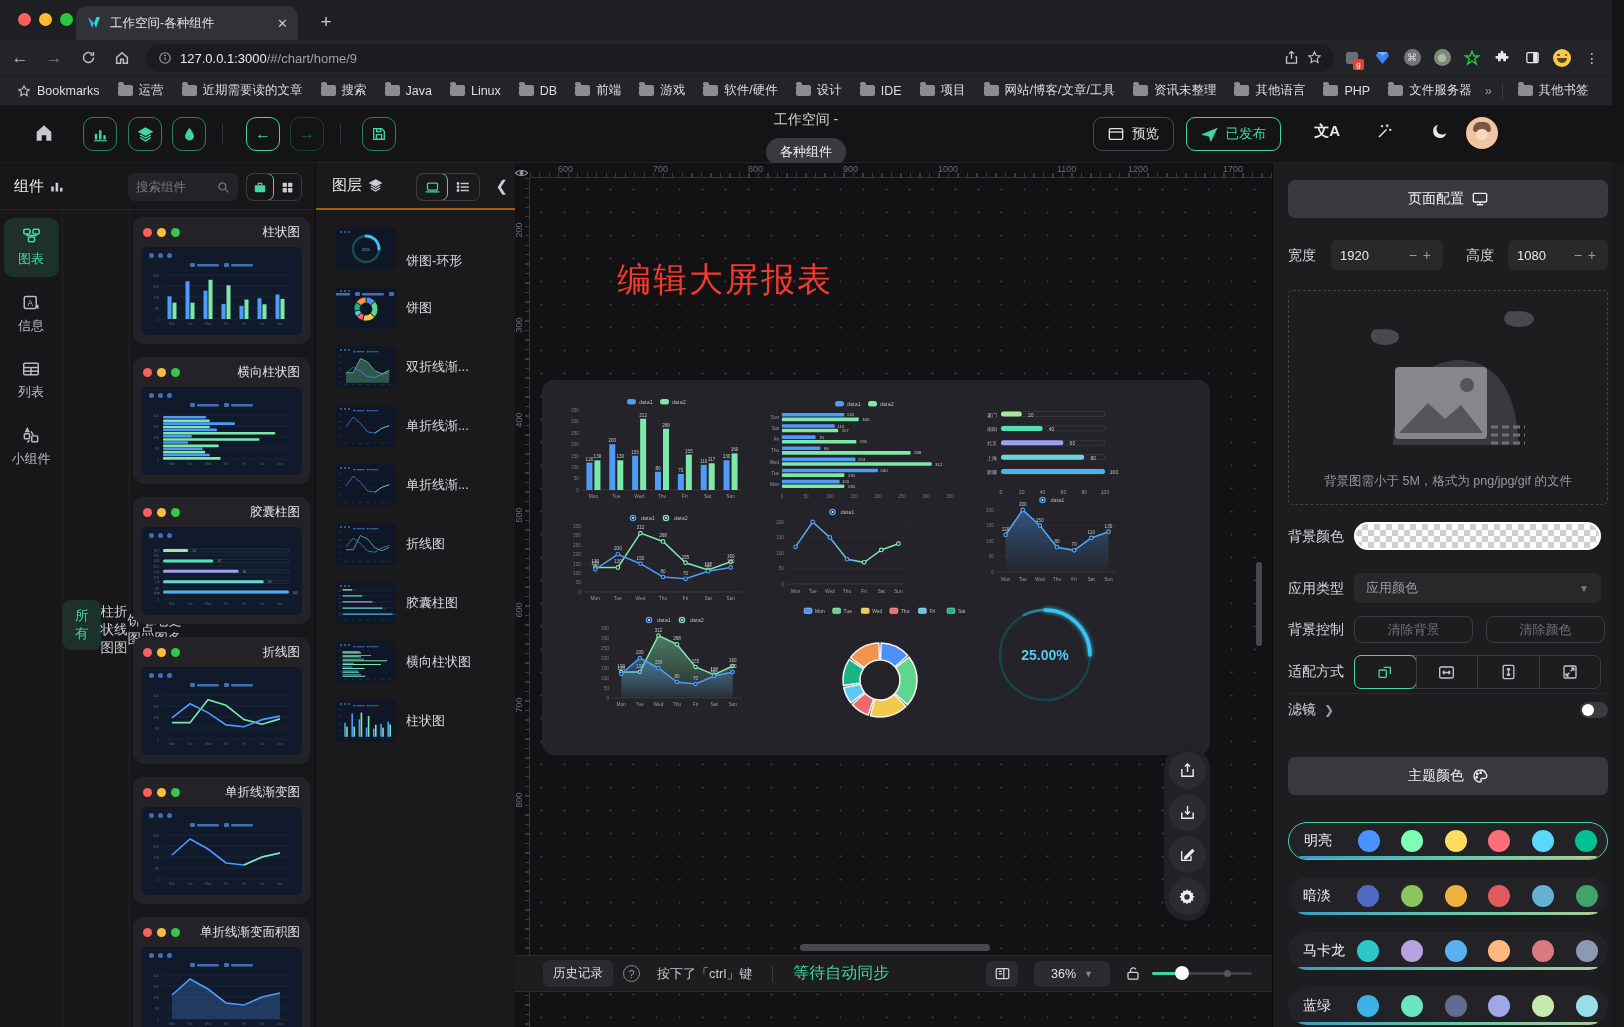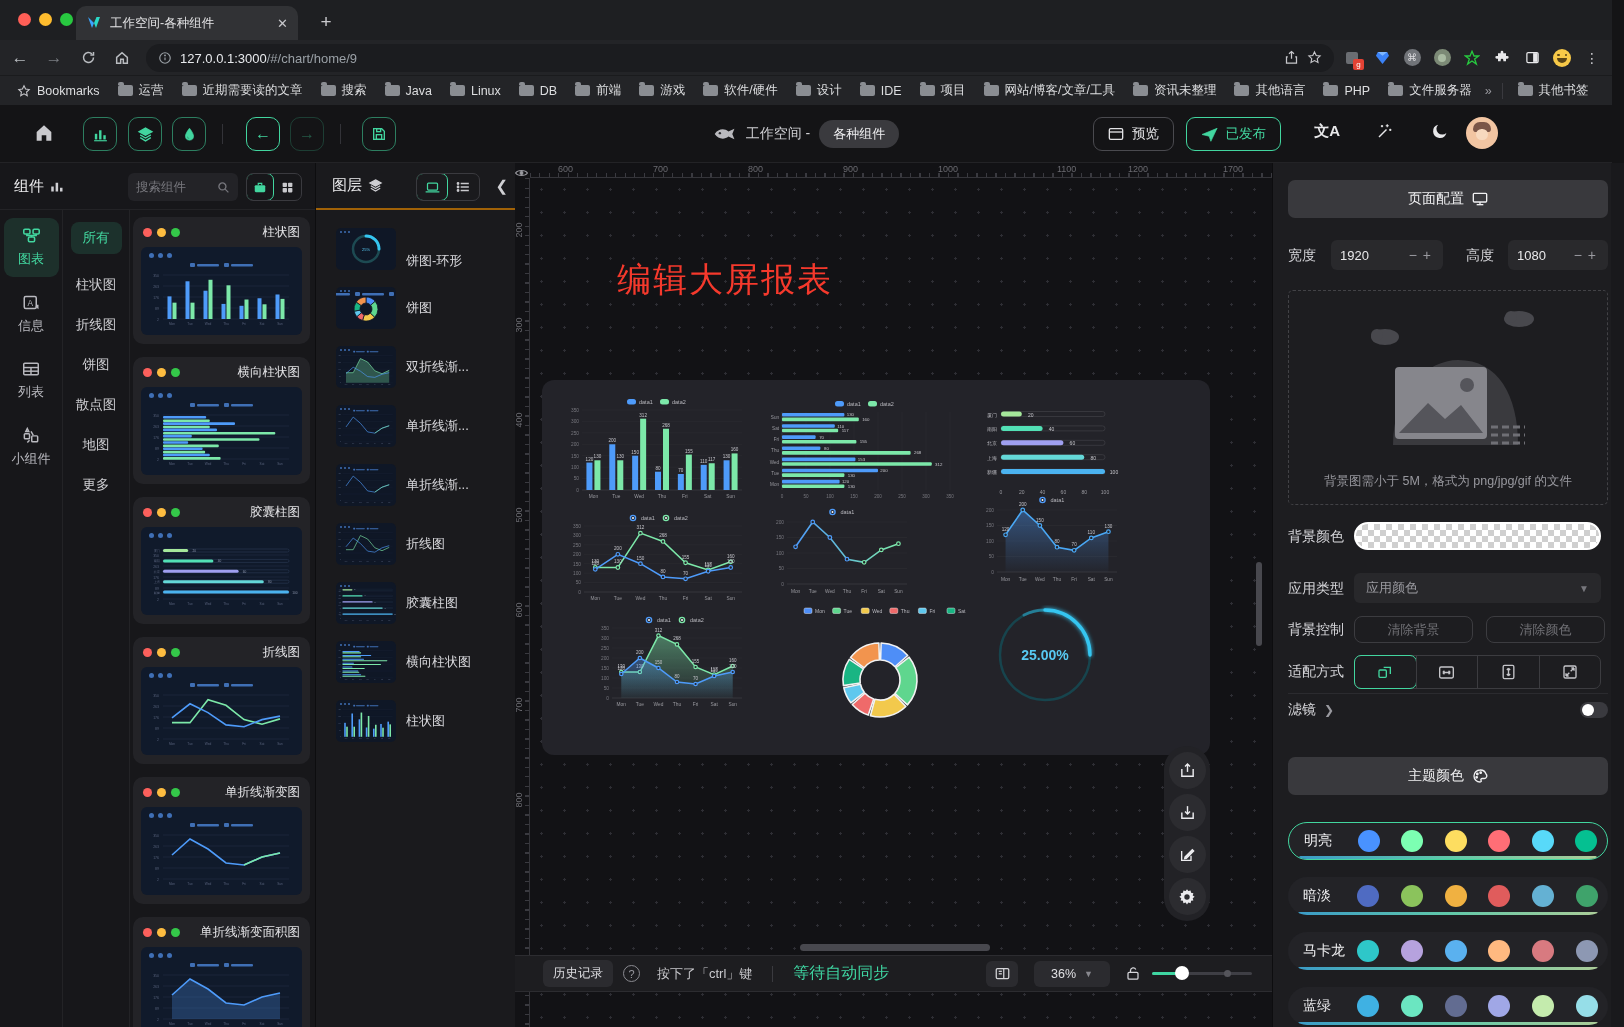--- a/index.html
+++ b/index.html
@@ -38,21 +38,21 @@
 
   
   .toolbar { position:absolute; left:0; top:105px; width:100%; height:58px; background:#141416;
     border-bottom:1px solid #232326; }
   .tbtn { position:absolute; width:34px; height:34px; top:12px; border:1px solid rgba(66,214,159,.55);
     border-radius:10px; display:flex; align-items:center; justify-content:center; color:#42d69f; }
   .tbtn.bright { border-color:#42d69f; }
   .tbtn.dim { border-color:rgba(66,214,159,.22); color:rgba(66,214,159,.35); }
   .tdivider { position:absolute; top:19px; width:1px; height:20px; background:#333338; }
   .tb-center { position:absolute; left:0; right:0; top:0; height:58px; display:flex;
-    align-items:center; justify-content:center; gap:9px; pointer-events:none; }
+    align-items:center; justify-content:center; gap:9px; pointer-events:none;flex-direction:column; }
   .tb-center > * { pointer-events:auto; }
   .ws-label { font-size:14px; color:#cfcfd3; }
   .ws-badge { background:#3a3a3e; color:#f0f0f2; font-size:13px; padding:5px 14px; border-radius:15px; }
   .btn-preview { position:absolute; right:438px; top:12px; height:34px; border:1px solid #4a4a4f;
     border-radius:9px; display:flex; align-items:center; gap:8px; padding:0 14px; color:#e2e2e5; font-size:13.5px; }
   .btn-publish { position:absolute; right:331px; top:12px; height:34px; border:1px solid #42d69f;
     border-radius:9px; display:flex; align-items:center; gap:8px; padding:0 14px; color:#42d69f; font-size:13.5px; }
   .tb-icon { position:absolute; top:17px; color:#e8e8ea; }
   .avatar { position:absolute; right:114px; top:12px; width:32px; height:32px; border-radius:50%;
     background:#f2c5a2; overflow:hidden; }
@@ -71,21 +71,21 @@
     border-radius:6px; display:flex; align-items:center; padding:0 8px; gap:5px; }
   .search span { font-size:12.5px; color:#77777d; flex:1; }
   .segs { position:absolute; left:246px; top:10px; height:28px; display:flex; border:1px solid #3a3a3f; border-radius:7px; overflow:hidden; }
   .seg { width:28px; display:flex; align-items:center; justify-content:center; color:#c9c9cd; }
   .seg.on { border:1px solid #42d69f; border-radius:7px; color:#42d69f; margin:-1px; }
   .lnav { position:absolute; left:0; top:47px; width:63px; bottom:0; border-right:1px solid #232326; }
   .lnav-item { width:55px; margin:8px auto 2px; padding:9px 0; border-radius:9px; display:flex;
     flex-direction:column; align-items:center; gap:6px; color:#b9b9bf; font-size:13px; }
   .lnav-item.on { background:rgba(66,214,159,.13); color:#42d69f; }
   .cats { position:absolute; left:63px; top:47px; width:67px; bottom:0; border-right:1px solid #232326;
-    display:flex; flex-direction:column; align-items:center; }
+    display:flex; flex-direction:row; align-items:center; }
   .cat { font-size:13.5px; color:#cfcfd3; margin-top:22px; }
   .cat.on { margin-top:12px; background:rgba(66,214,159,.14); color:#42d69f; padding:7px 12px; border-radius:8px; }
   .previews { position:absolute; left:133px; top:47px; width:182px; bottom:0; overflow:hidden; padding-top:7px; }
   .pcard { width:177px; background:#232327; border-radius:10px; margin:0 0 13px 0; overflow:hidden; }
   .pcard-head { height:30px; display:flex; align-items:center; padding:0 10px; }
   .dots3 { display:flex; gap:5px; flex:1; }
   .dot { width:9px; height:9px; border-radius:50%; }
   .pcard-title { font-size:12.5px; color:#e2e2e5; }
   .pcard-body { padding:0 8px 9px; }
   .mini-panel { background:#101a2b; border-radius:6px; height:88px; position:relative; overflow:hidden; }

